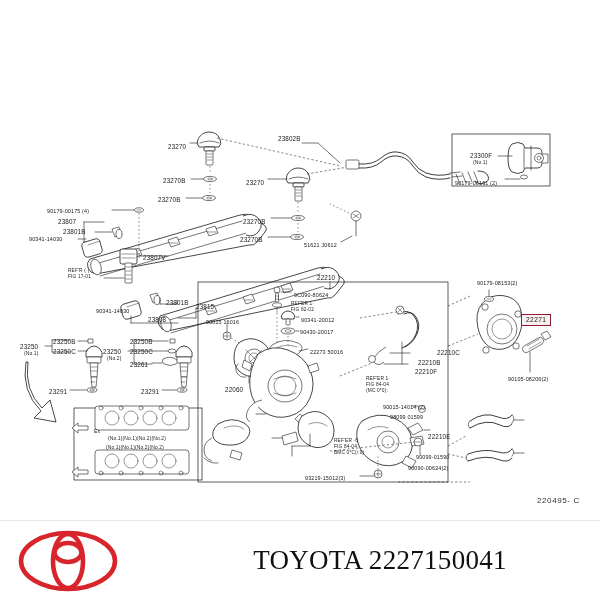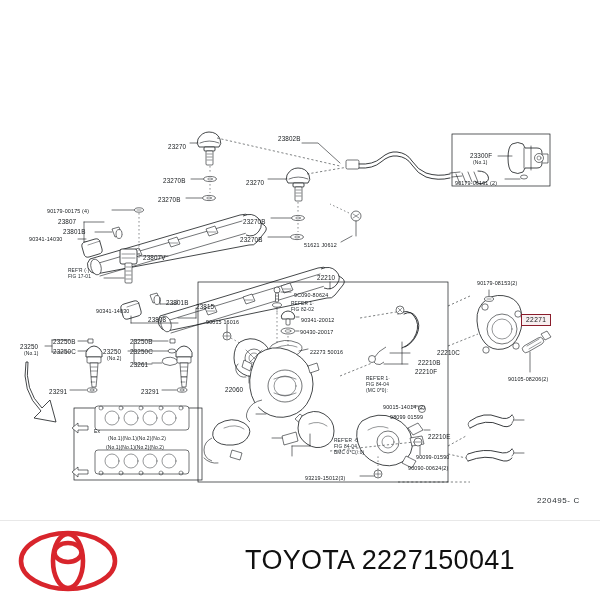--- a/index.html
+++ b/index.html
@@ -25,21 +25,21 @@
 
   
   #footer{position:absolute;left:0;top:520px;width:600px;height:80px;
           background:#fff;display:flex;align-items:center;}
   #footer .rule{position:absolute;left:0;top:0;width:600px;height:1px;
                 background:#e8e8e8;}
   #logo{position:absolute;left:8px;top:10px;width:120px;height:62px;}
   #partno{position:absolute;left:160px;top:0;width:440px;height:80px;
           display:flex;align-items:center;justify-content:center;}
   #partno span{font-size:27px;letter-spacing:.3px;color:#101010;
-               font-family:Liberation Sans, sans-serif;}
+               font-family:Liberation Serif, serif;}
 </style>
 </head>
 <body>
 
 <div id="diagram">
 
 <svg width="600" height="520" viewBox="0 0 600 520" xmlns="http://www.w3.org/2000/svg">
   <defs>
     <style>
       .ln  { fill:none; stroke:#15191c; stroke-width:.85; stroke-linecap:round; stroke-linejoin:round; }

